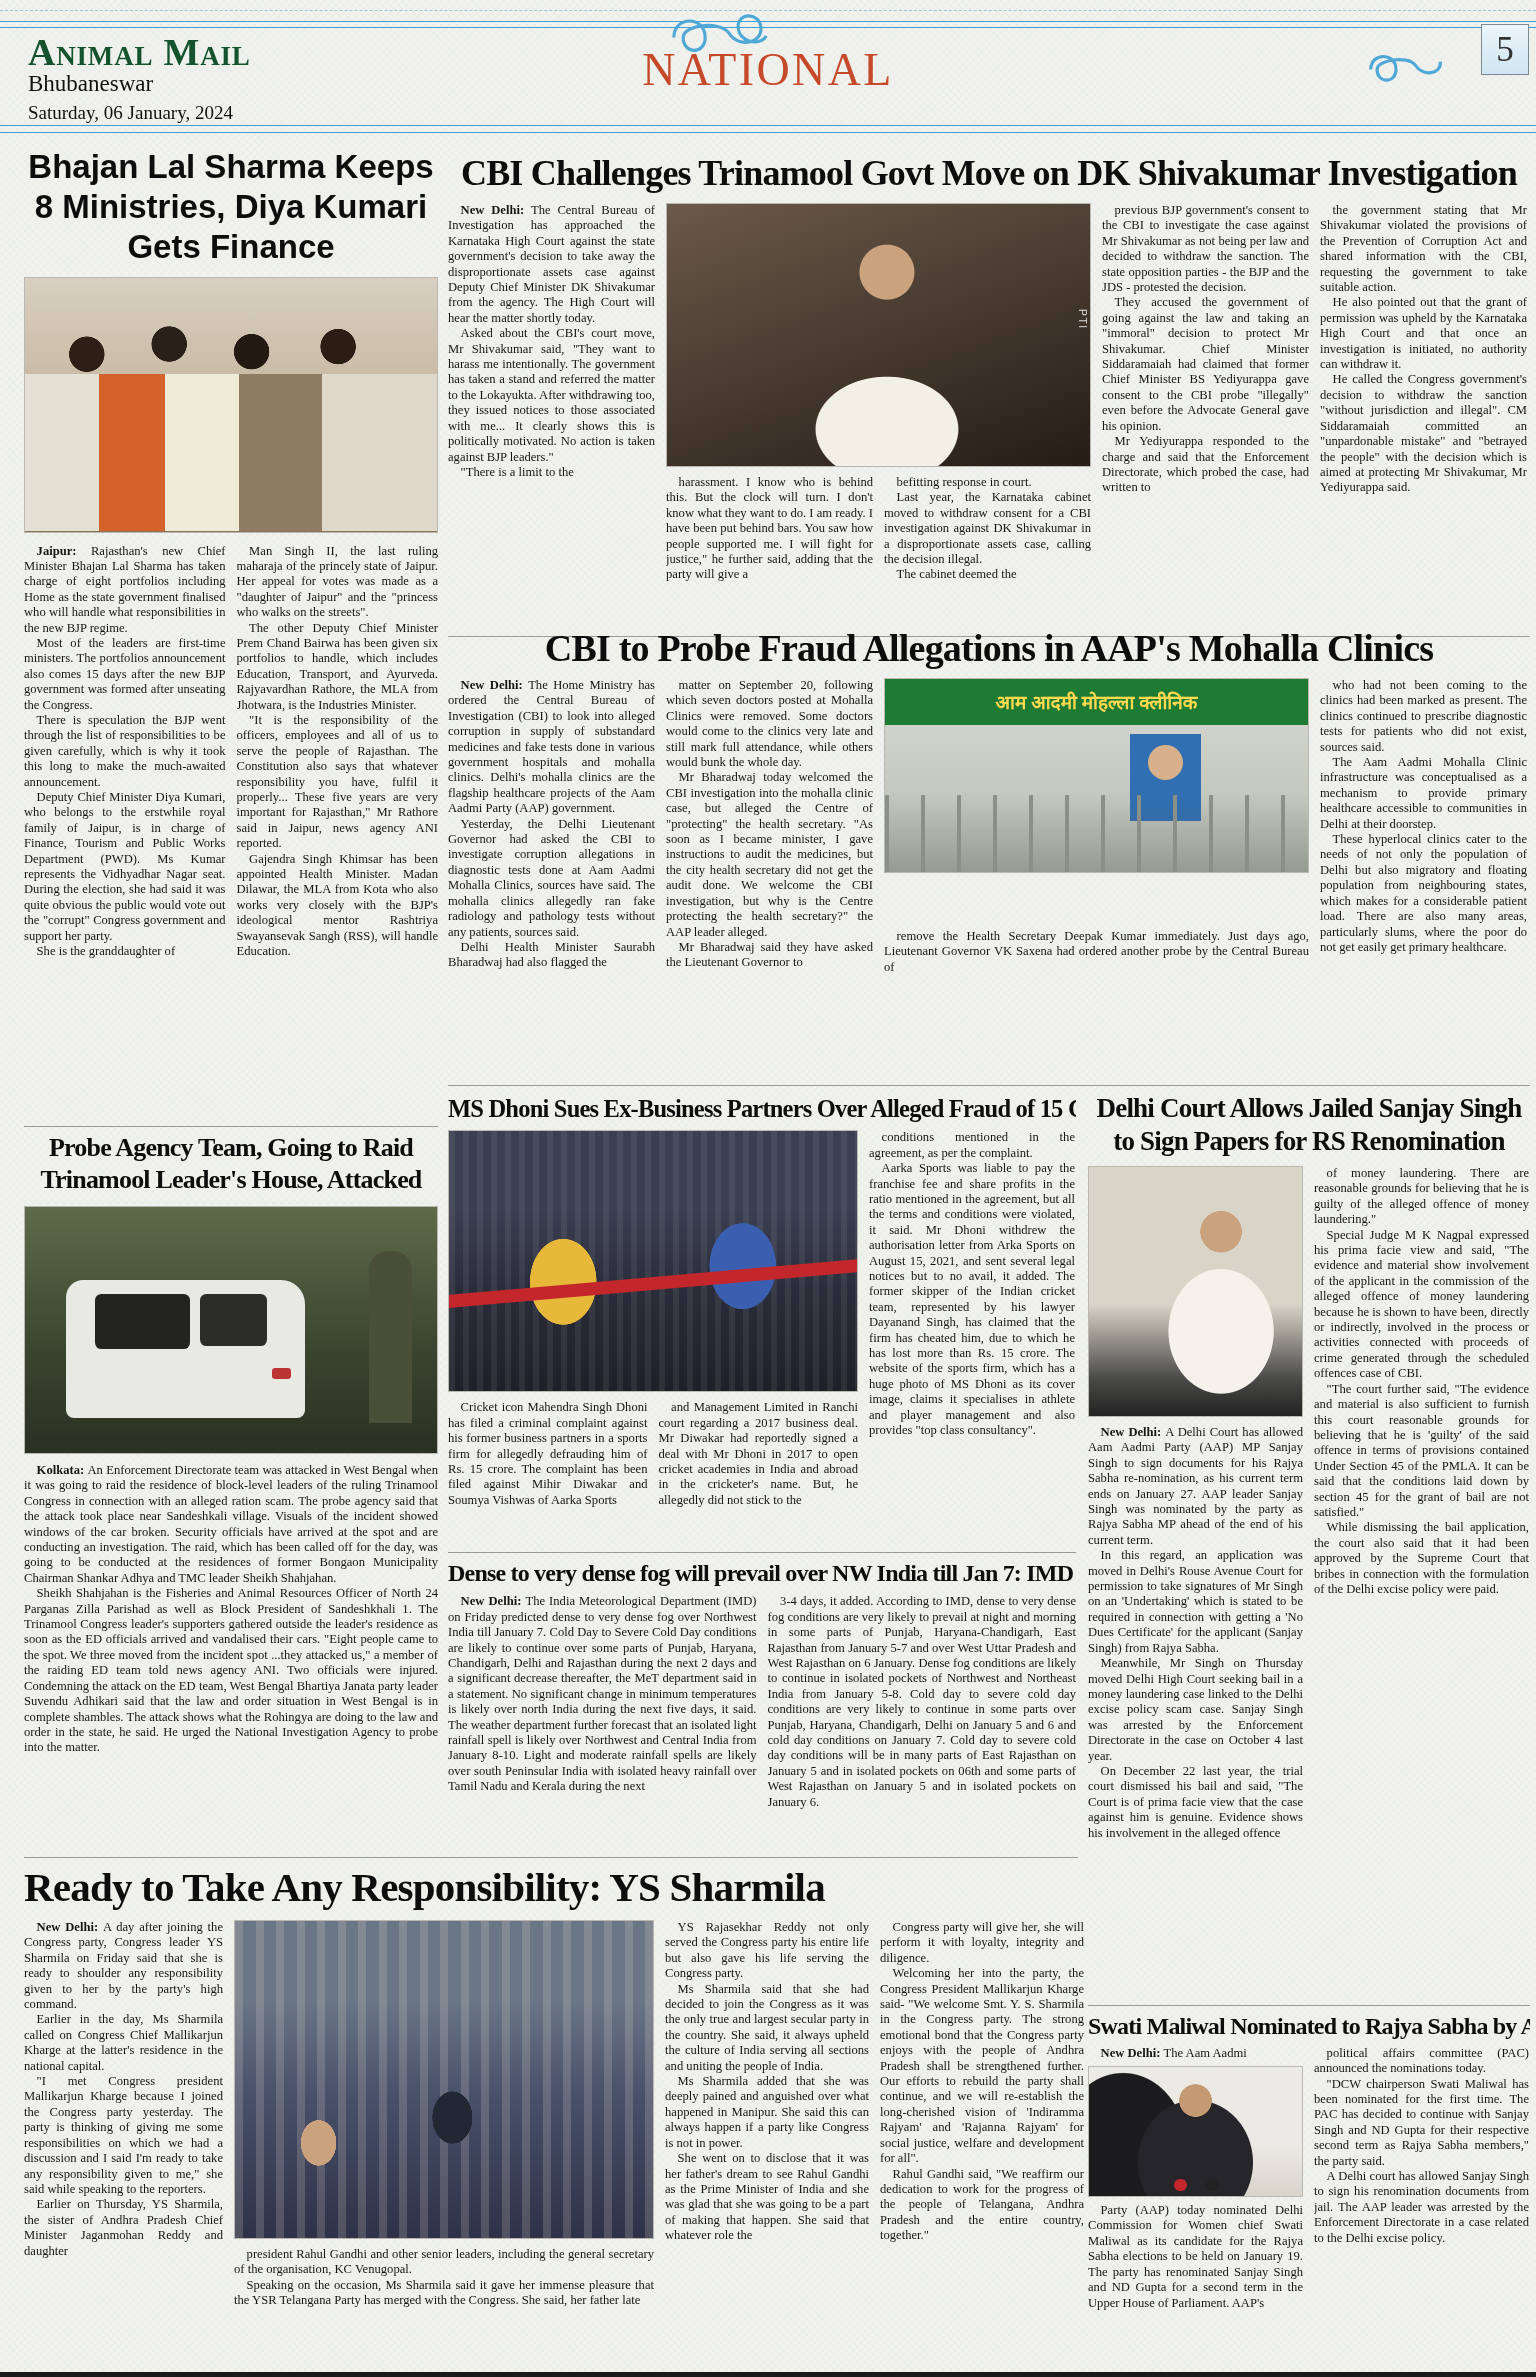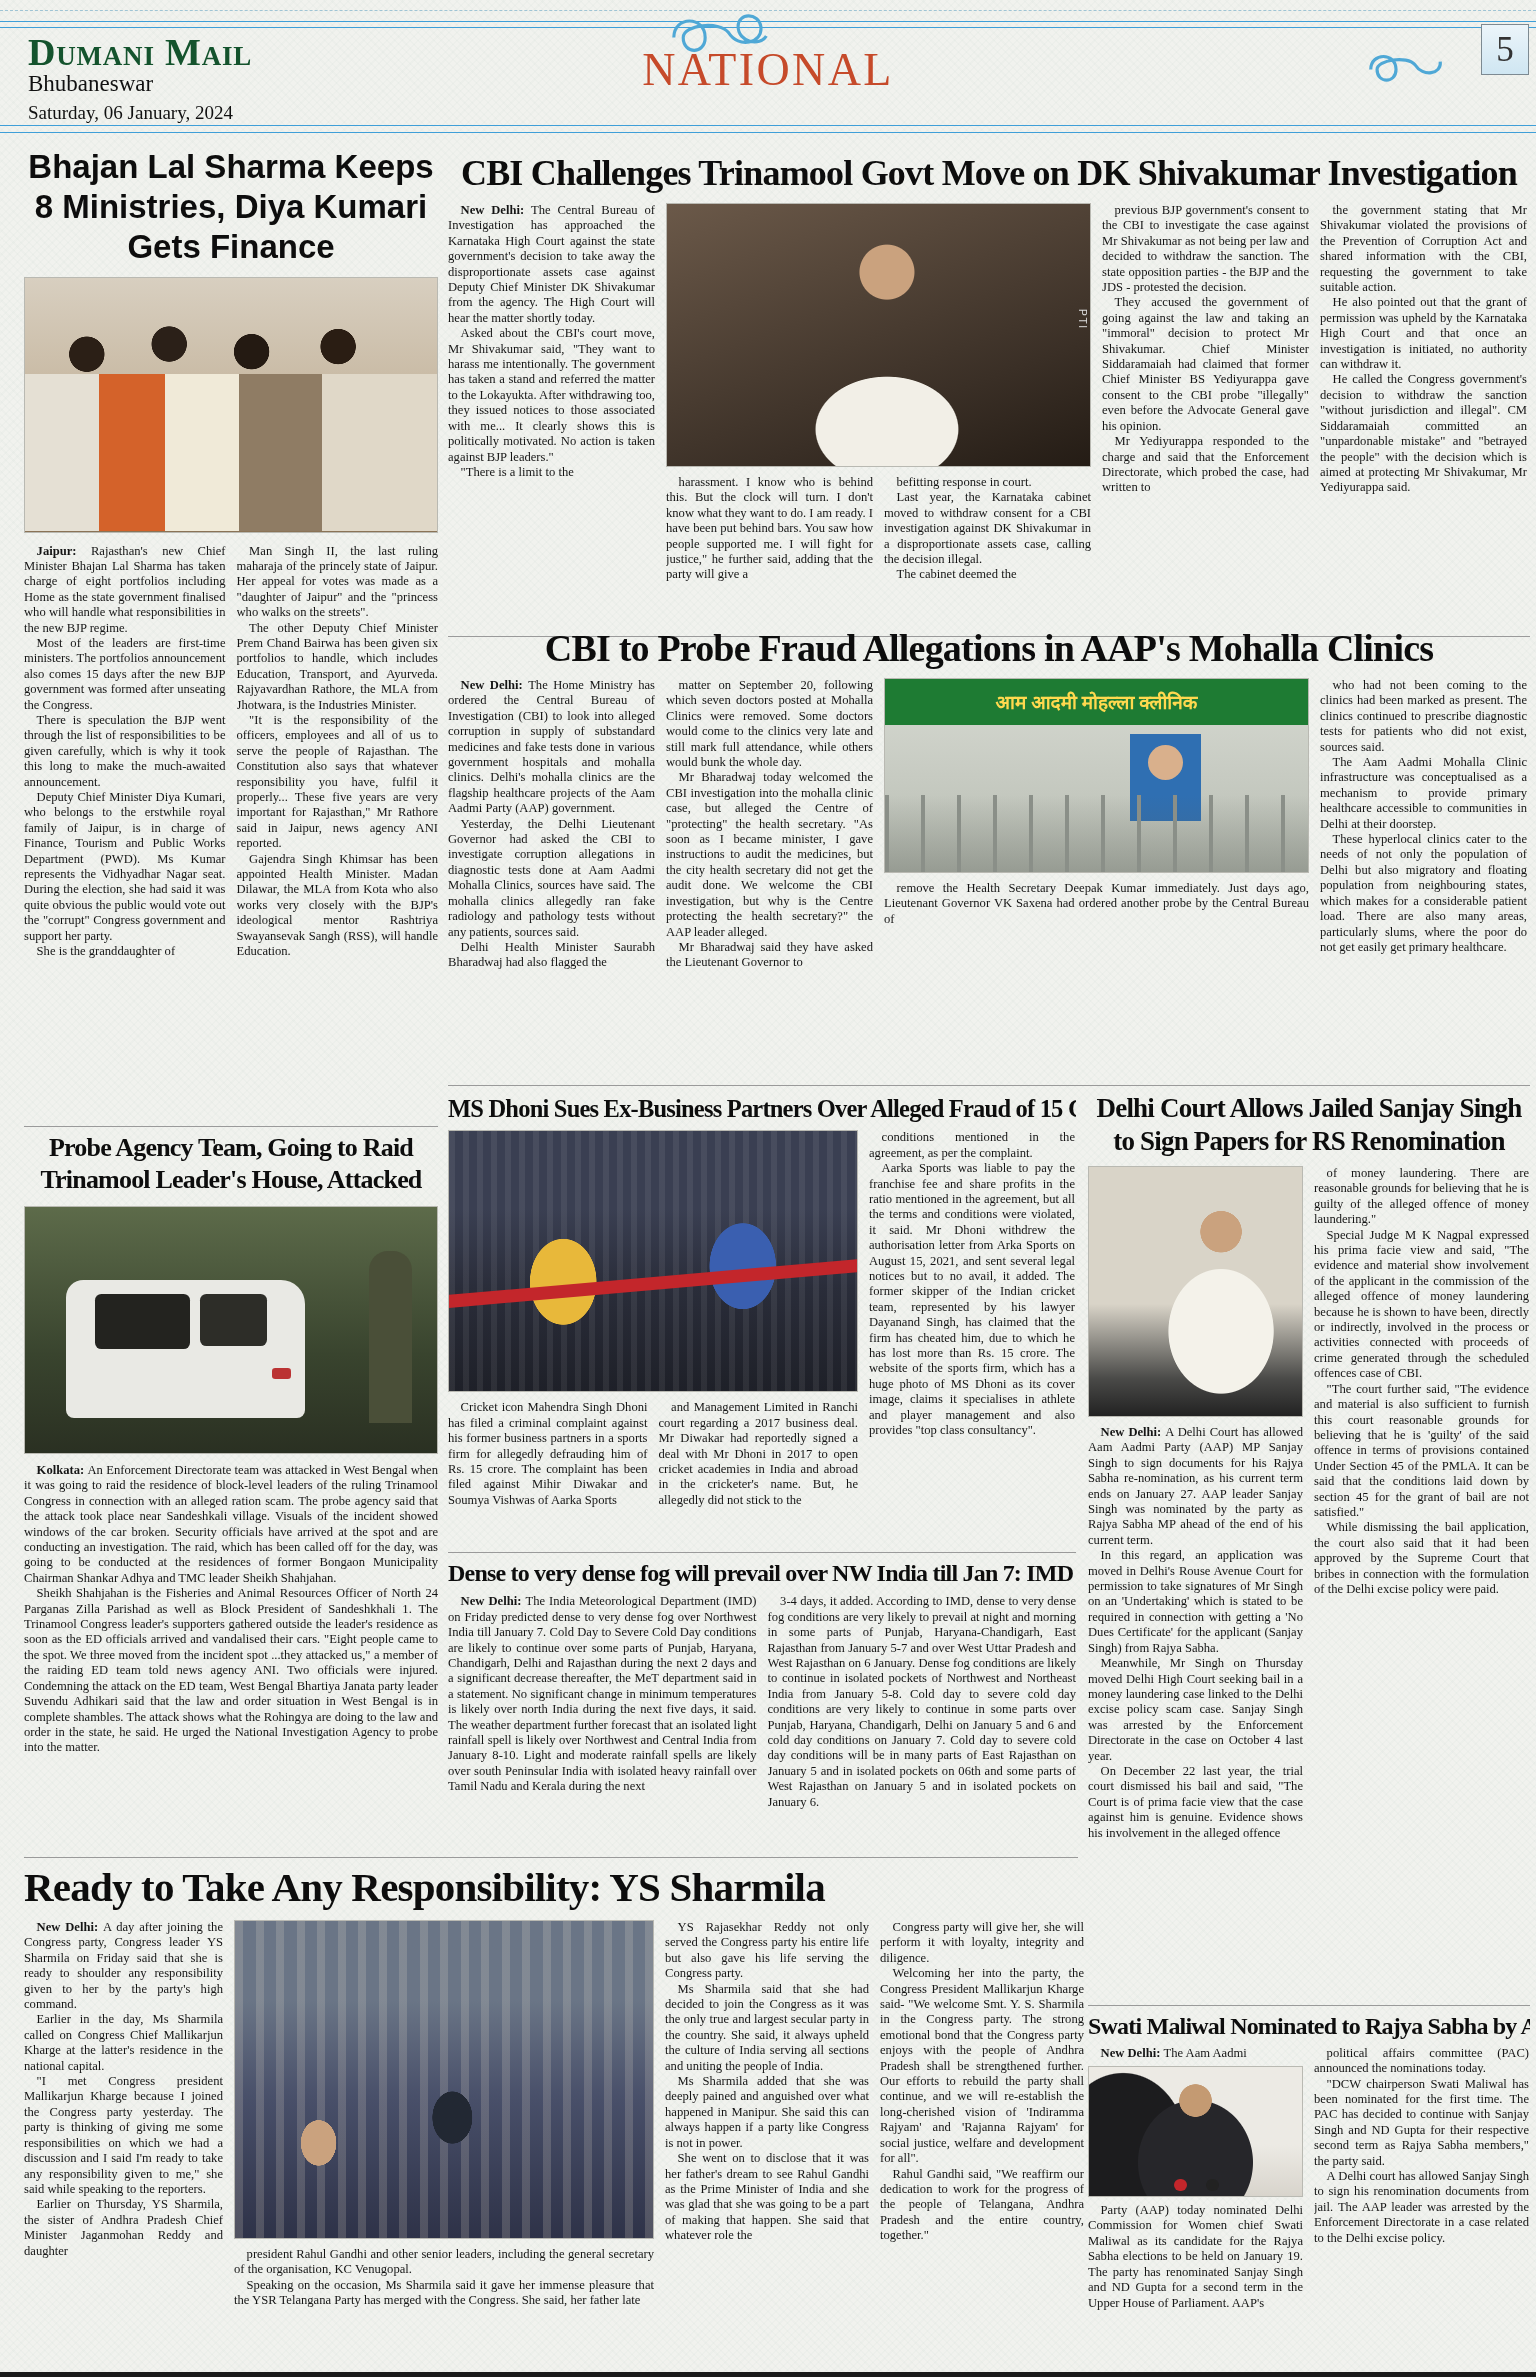--- a/index.html
+++ b/index.html
@@ -86,21 +86,21 @@
 </style>
 </head>
 <body>
 
 <div id="page">
 
   <div class="dashline"></div>
   <div class="dblrule" style="top:20.5px;"></div>
 
   <div class="abs" style="left:28px;top:33px;">
-    <div class="mast-title">Dumani Mail</div>
+    <div class="mast-title">Animal Mail</div>
     <div class="mast-city">Bhubaneswar</div>
     <div class="mast-date">Saturday, 06 January, 2024</div>
   </div>
 
   <div class="abs section-title" style="left:0;right:0;top:46px;">NATIONAL</div>
 
   <svg class="abs" style="left:667px;top:3.2px;" width="103" height="69" viewBox="0 0 130 88">
     <path d="M8,44 C8,16 48,16 48,44 C48,66 20,66 20,44 C20,28 66,22 78,38 C90,58 122,52 119,30 C116,12 90,12 90,30 C90,50 118,56 126,42" stroke="#4fa8d6" fill="none" stroke-width="4"></path>
   </svg>
   <svg class="abs" style="left:1366px;top:41px;" width="79" height="57" viewBox="0 0 100 72">
@@ -184,21 +184,21 @@
         </div>
       <div style="flex:0 0 425px;">
         <div class="ph p-mohalla" style="height:193px;">
           <div class="clinic-sign">आम आदमी मोहल्ला क्लीनिक</div>
           <div class="clinic-poster">
               <div class="clinic-face"></div>
             </div>
           <div class="clinic-rail"></div>
         </div>
         <div class="cols" style="margin-top:8px;">
-          <div class="tc body" style="height:177px;">
+          <div class="tc body" style="height:177px;margin-top:48px;">
               <p>remove the Health Secretary Deepak Kumar immediately. Just days ago, Lieutenant Governor VK Saxena had ordered another probe by the Central Bureau of</p>
             </div>
         </div>
       </div>
       <div class="tc body" style="flex:0 0 207px;height:380px;">
           <p>who had not been coming to the clinics had been marked as present. The clinics continued to prescribe diagnostic tests for patients who did not exist, sources said.</p>
           <p>The Aam Aadmi Mohalla Clinic infrastructure was conceptualised as a mechanism to provide primary healthcare accessible to communities in Delhi at their doorstep.</p>
           <p>These hyperlocal clinics cater to the needs of not only the population of Delhi but also migratory and floating population from neighbouring states, which makes for a considerable patient load. There are also many areas, particularly slums, where the poor do not get easily get primary healthcare.</p>
         </div>
     </div>

